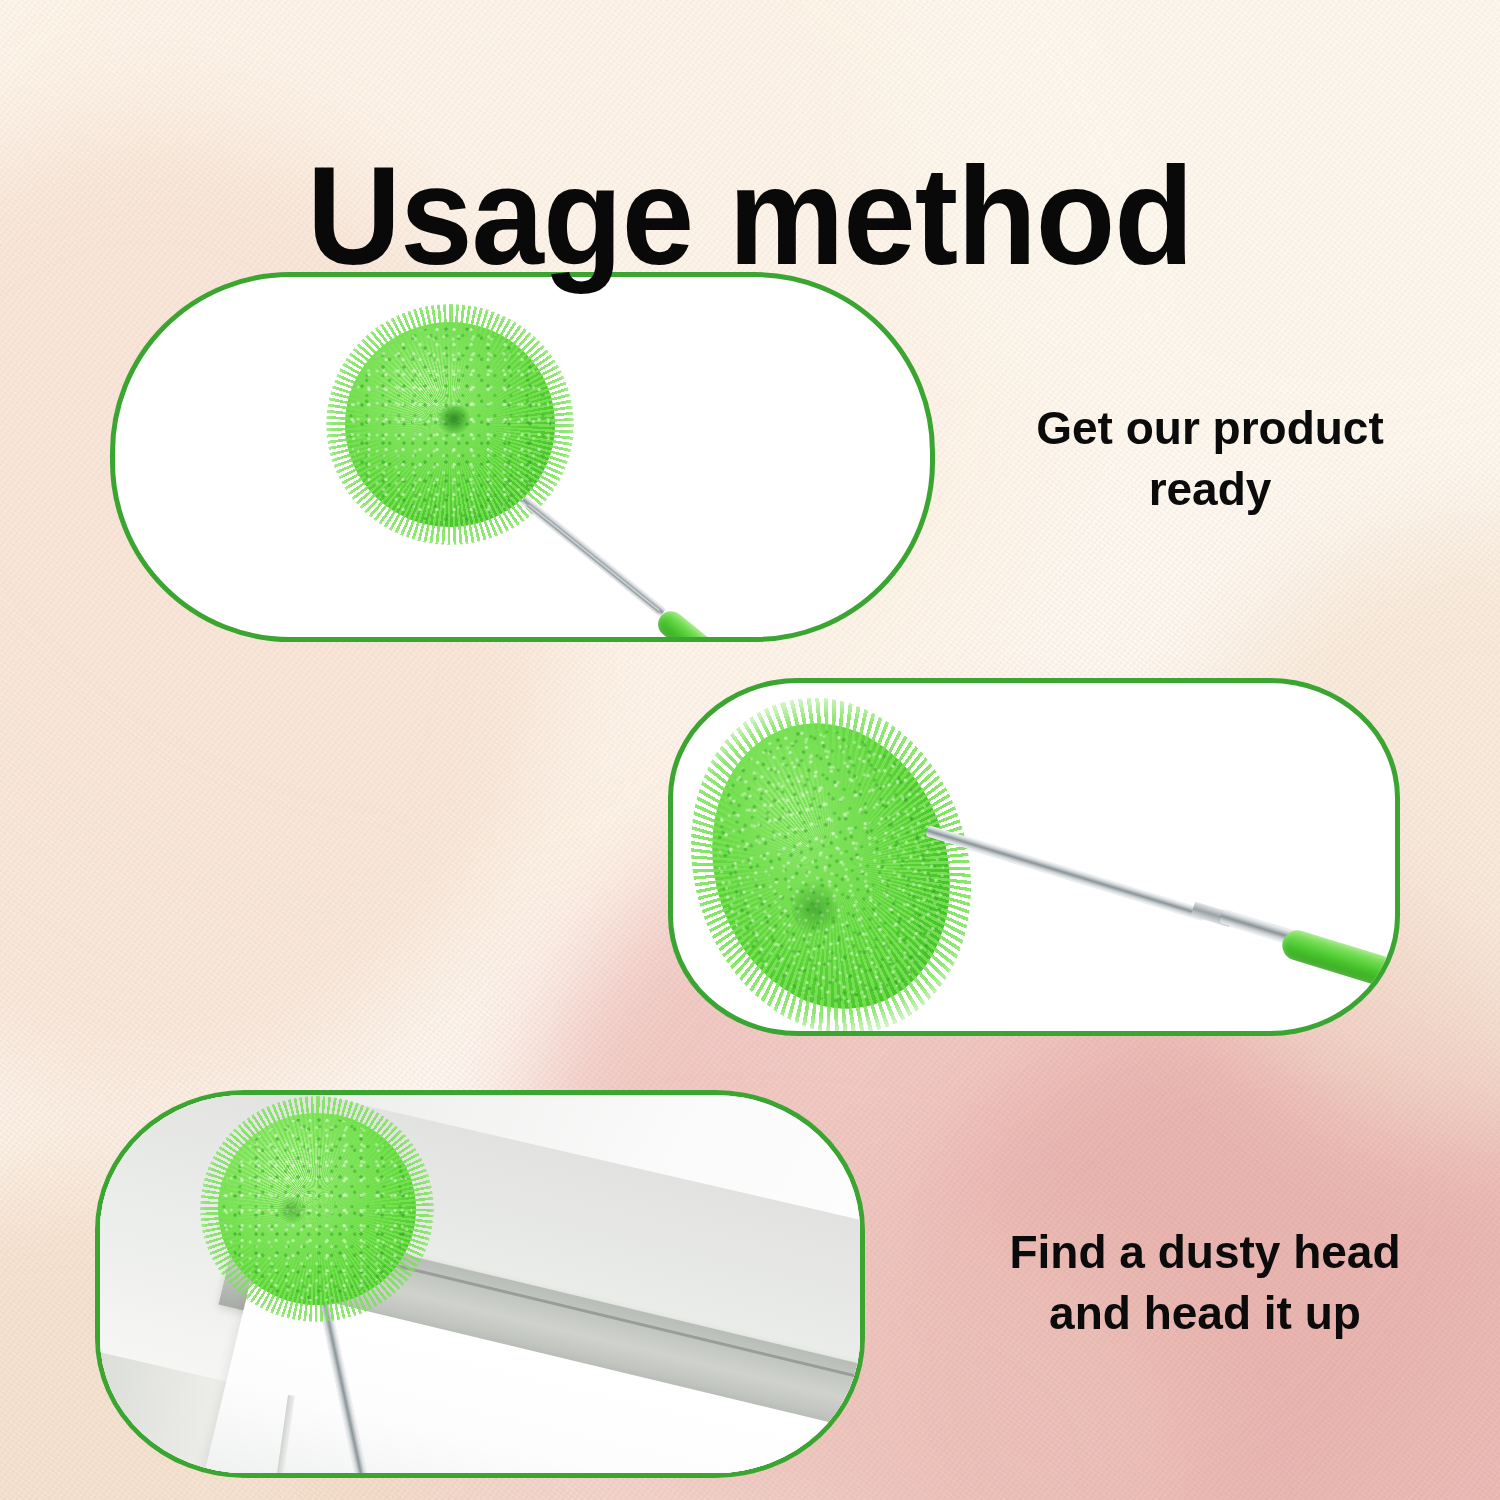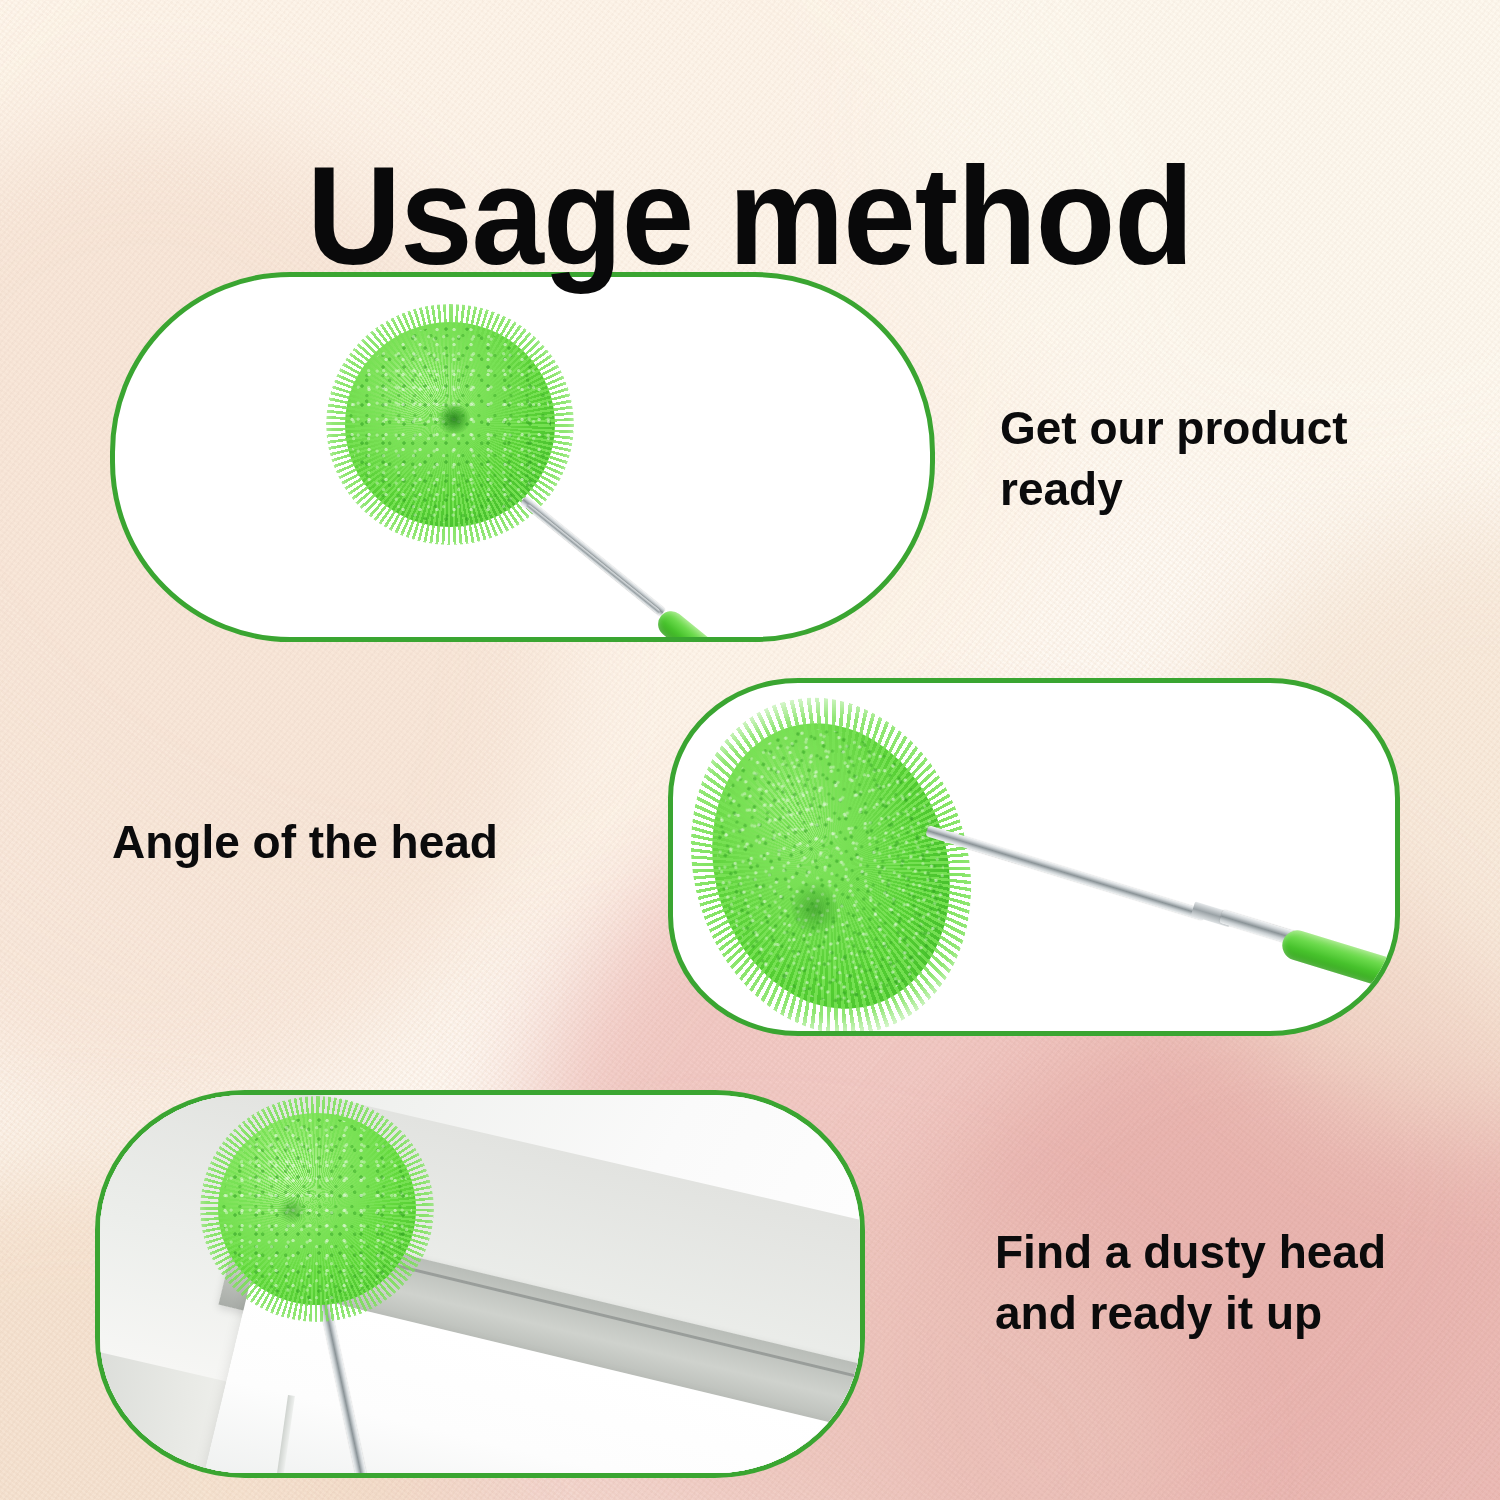--- a/index.html
+++ b/index.html
@@ -26,21 +26,21 @@
     position:absolute;left:0;right:0;top:52px;text-align:center;
     font-size:140px;line-height:1;font-weight:700;color:#09090a;
     letter-spacing:-1px;
     font-family:"Liberation Sans Narrow","Liberation Sans",sans-serif;
     transform:scaleX(.93);
     z-index:6;
   }
 
   
   .caption{
-    position:absolute;z-index:6;color:#0b0b0c;
+    position:absolute;z-index:6;text-align:center;color:#0b0b0c;
     font-size:46px;line-height:1.32;font-weight:700;
     font-family:"Liberation Sans",sans-serif;
   }
   .caption .ln{display:block;white-space:nowrap;}
   #cap1{left:1000px;top:398px;width:420px;}
   #cap2{left:112px;top:812px;width:500px;}
   #cap3{left:995px;top:1222px;width:420px;}
 
   
   .panel{
@@ -188,21 +188,20 @@
     </div>
 
     <div class="rod" style="left:254px;top:142px;width:290px;height:11px;transform:rotate(17deg);"></div>
     <div class="joint" style="left:520px;top:218px;width:40px;height:15px;transform:rotate(17deg);"></div>
     <div class="rod" style="left:548px;top:226px;width:120px;height:14px;transform:rotate(17deg);"></div>
     <div class="grip" style="left:610px;top:243px;width:150px;height:30px;border-radius:15px;transform:rotate(17deg);"></div>
   </div>
 </div>
 
 <div class="caption" id="cap2">
-  <span class="ln">Angle of the head</span>
 </div>
 
 <div class="panel" id="panel3">
   <div class="stage">
 
     <div class="ac-wall"></div>
     <div class="ac-wall-left"></div>
     <div class="ac-ceil"></div>
     <div class="ac-soffit"></div>
     <div class="ac-seam"></div>
@@ -216,14 +215,14 @@
       <div class="core" style="background:radial-gradient(circle at 36% 30%, #c2f5a8 0%, #8fe86b 24%, #62d93c 58%, #46be2b 90%);"></div>
       <div class="fuzz"></div>
       <div class="speck"></div>
       <div class="dimple" style="left:30%;top:44%;width:30px;height:26px;opacity:.5;"></div>
     </div>
   </div>
 </div>
 
 <div class="caption" id="cap3">
   <span class="ln">Find a dusty head</span>
-  <span class="ln">and ready it up</span>
+  <span class="ln">and head it up</span>
 </div>
 
 </body></html>

